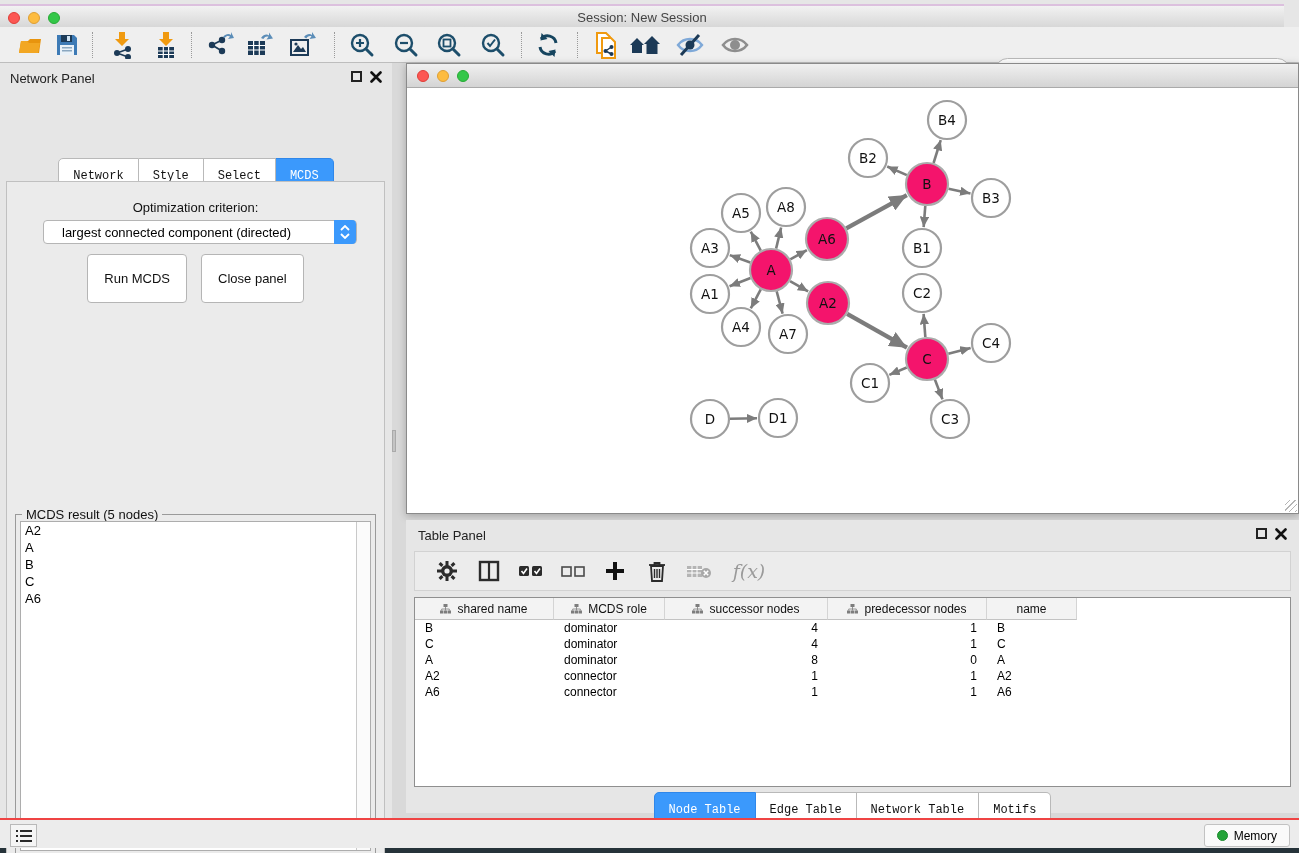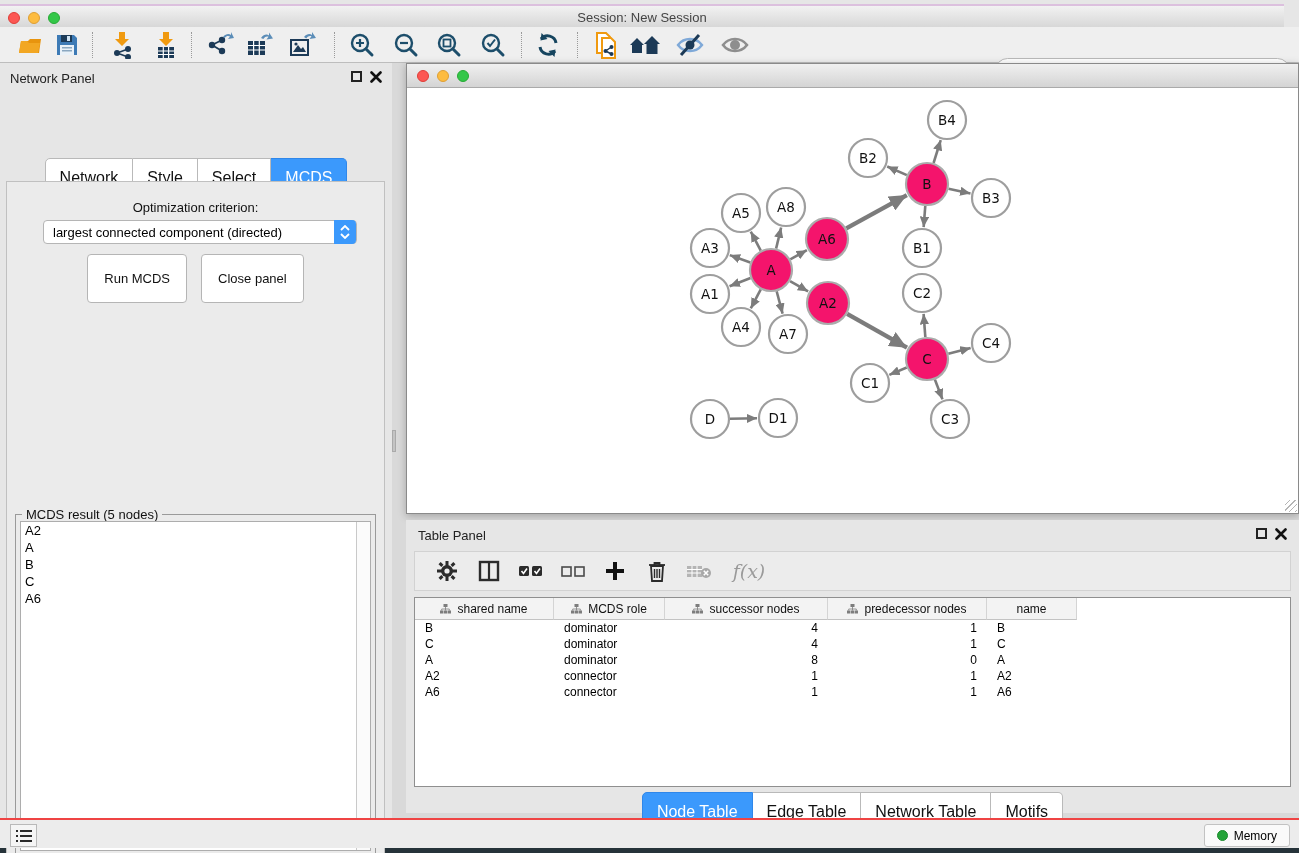--- a/index.html
+++ b/index.html
@@ -25,27 +25,27 @@
   .searchbox input { border:none; outline:none; font-size:12px; width:250px; background:transparent; }
 
   
   .cpanel { position:absolute; left:0; top:63px; width:392px; height:750px; background:#e6e6e6; }
   .panel-head { position:relative; height:28px; }
   .panel-head .ph-title { position:absolute; left:10px; top:8px; font-size:13px; color:#222; }
   .ph-btns { position:absolute; right:10px; top:8px; display:flex; gap:8px; }
   .ph-float { width:11px; height:11px; border:2px solid #222; }
   .cp-tabs { position:absolute; left:0; right:0; top:95px; display:flex; justify-content:center; }
   .seg { display:flex; }
-  .seg .tab { font-size:16px; padding:10px 14px; background:#fff; border:1px solid #b9b9b9; border-left:none; color:#111; cursor:pointer; }
+  .seg .tab { font-size:12px; padding:10px 14px; background:#fff; border:1px solid #b9b9b9; border-left:none; color:#111; cursor:pointer;font-family:Liberation Mono, monospace; }
   .seg .tab:first-child { border-left:1px solid #b9b9b9; border-radius:5px 0 0 5px; }
   .seg .tab:last-child { border-radius:0 5px 5px 0; }
   .seg .tab.active { background:#3b99fc; border-color:#2f87ea; color:#fff; }
   .cp-body { position:absolute; left:6px; top:118px; width:379px; height:683px; background:#ebebeb; border:1px solid #c0c0c0; }
   .opt-label { position:absolute; left:0; right:0; top:18px; text-align:center; font-size:13px; color:#111; }
-  .cp-select { position:absolute; left:36px; top:38px; width:314px; height:24px; background:#fff; border:1px solid #b5b5b5; border-radius:4px; font-size:13px; display:flex; align-items:center; padding-left:9px; cursor:pointer; }
+  .cp-select { position:absolute; left:36px; top:38px; width:314px; height:24px; background:#fff; border:1px solid #b5b5b5; border-radius:4px; font-size:13px; display:flex; align-items:center; padding-left:18px; cursor:pointer; }
   .cp-select .stepper { position:absolute; right:0px; top:-1px; width:22px; height:24px; background:#3b99fc; border-radius:0 4px 4px 0; display:flex; flex-direction:column; align-items:center; justify-content:center; gap:2px; }
   .cp-buttons { position:absolute; left:0; right:0; top:72px; display:flex; justify-content:center; gap:14px; }
   .btn { background:#fff; border:1px solid #b5b5b5; border-radius:4px; font-size:13px; padding:16px 16px; color:#111; cursor:pointer; font-family:"Liberation Sans",sans-serif; }
   .mcds-box { position:absolute; left:8px; top:332px; width:361px; height:342px; border:1px solid #9a9a9a; background:#ebebeb; }
   .mcds-legend { position:absolute; left:6px; top:-8px; background:#ebebeb; padding:0 4px; font-size:13px; color:#111; }
   .mcds-list { position:absolute; left:4px; top:6px; right:4px; bottom:4px; background:#fff; border:1px solid #adadad; overflow:hidden; }
   .mcds-scroll { position:absolute; right:0; top:0; bottom:0; width:14px; border-left:1px solid #c9c9c9; background:#fbfbfb; }
   .mcds-item { font-size:13px; color:#000; padding:1px 0 1px 4px; line-height:15px; }
 
   

